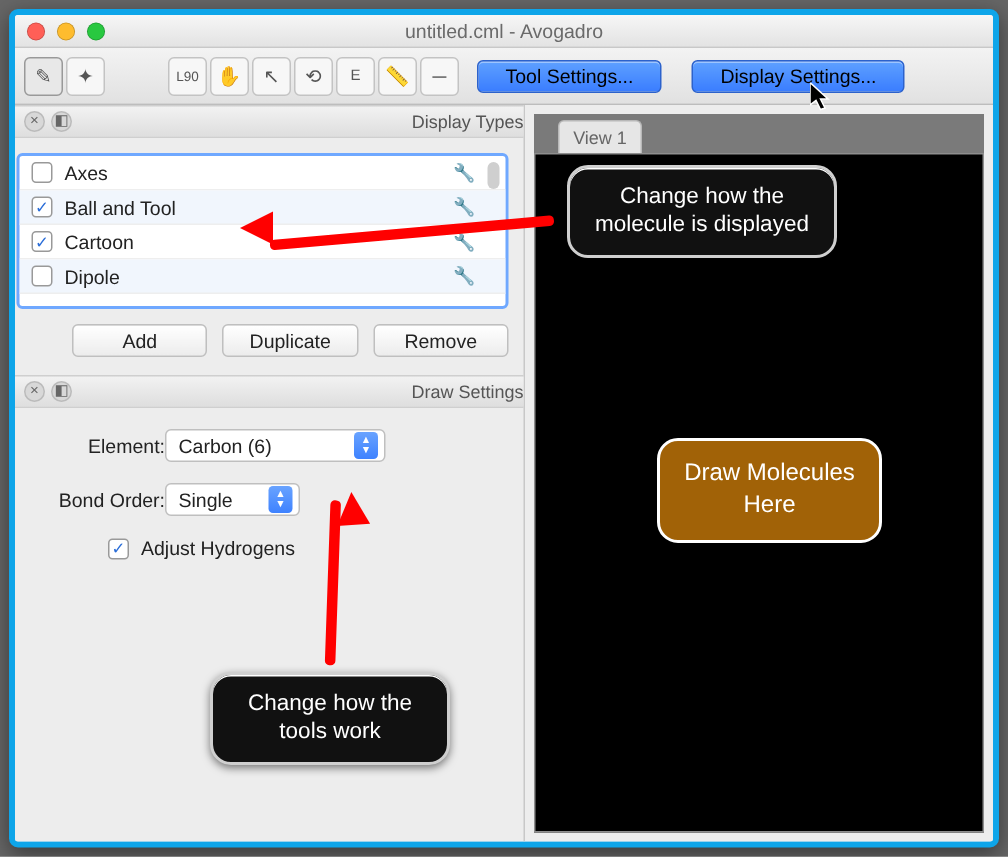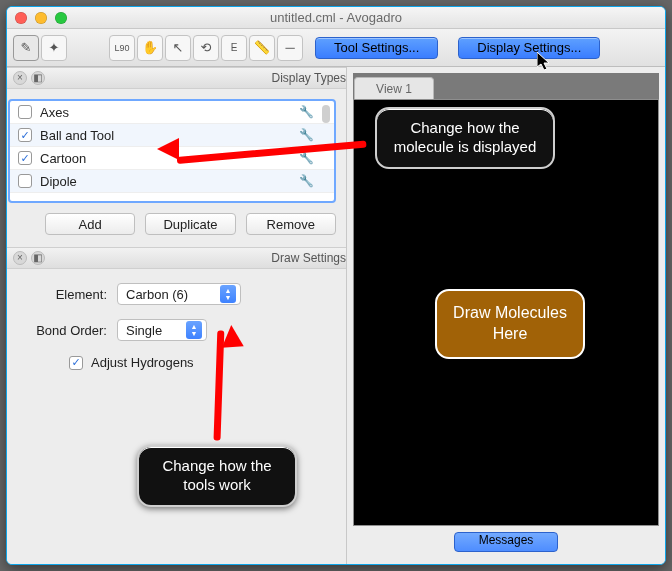--- a/index.html
+++ b/index.html
@@ -1,20 +1,20 @@
 <!DOCTYPE html>
 <html><head>
 <meta charset="utf-8">
 <style>
   * { box-sizing: border-box; font-family: -apple-system, "Helvetica Neue", Arial, sans-serif; }
   body { margin: 0; background: #444; }
   .stage { width: 672px; height: 571px; background: #666; padding: 6px; position: relative; }
   .window {
     width: 660px; height: 559px; background: #efefef;
-    border: 1px solid #0ea5e9; border-radius: 6px; overflow: hidden;
+    border: 4px solid #0ea5e9; border-radius: 6px; overflow: hidden;
     box-shadow: 0 4px 14px rgba(0,0,0,.45); position: relative;
   }
   .titlebar {
     height: 22px; background: linear-gradient(#f6f6f6,#e3e3e3);
     border-bottom: 1px solid #c8c8c8; display: flex; align-items: center;
     font-size: 13px; color: #555; position: relative;
   }
   .tl-dots { display: flex; gap: 8px; margin-left: 8px; }
   .dot { width: 12px; height: 12px; border-radius: 50%; box-shadow: inset 0 0 0 .5px rgba(0,0,0,.25);}
   .dot.r{background:#ff5f57}.dot.y{background:#febc2e}.dot.g{background:#28c840}
@@ -61,38 +61,38 @@
   .chk.on::after{content:"✓";}
   .wrench{position:absolute;right:20px;top:4px;color:#777;font-size:12px;}
   .scroll-nub{position:absolute;right:4px;top:4px;width:8px;height:18px;background:#cfcfcf;border-radius:4px;}
   .btn-row{display:flex; gap:10px; padding:4px 10px 12px 10px;margin-left:28px;}
   .mac-btn{
     flex:1; height:22px; border:1px solid #bfbfbf; border-radius:4px;
     background:linear-gradient(#ffffff,#ececec); font-size:13px; color:#222;
     display:flex;align-items:center;justify-content:center;
   }
   .draw-settings{padding:14px 14px 0 14px;}
-  .field-row{display:flex;align-items:center;gap:10px;font-size:13px;color:#222;margin-bottom:14px;}
+  .field-row{display:flex;align-items:center;font-size:13px;color:#222;margin-bottom:14px;}
   .field-row label{width:86px;text-align:right;}
   .select{
     height:22px; border:1px solid #bfbfbf; border-radius:4px;
     background:#fff; display:flex;align-items:center; padding:0 4px 0 8px;
     font-size:13px; color:#222; position:relative;
   }
   .select .arrows{
     width:16px;height:18px;background:linear-gradient(#69a3ff,#3e82ff);
     border-radius:3px;margin-left:6px;display:flex;flex-direction:column;
     align-items:center;justify-content:center;color:#fff;font-size:7px;line-height:7px;
   }
   .chk-line{display:flex;align-items:center;gap:8px;font-size:13px;color:#222;padding-left:48px;}
   .viewer{flex:1;display:flex;flex-direction:column;background:#ededed;padding:6px;gap:0;}
   .vtab{
-    height:22px;width:80px;background:#e6e6e6;border:1px solid #b8b8b8;border-bottom:none;
+    height:22px;width:56px;background:#e6e6e6;border:1px solid #b8b8b8;border-bottom:none;
     border-radius:4px 4px 0 0;font-size:12px;color:#666;display:flex;align-items:center;justify-content:center;
-    margin-left:1px;
+    margin-left:16px;
   }
   .vtabstrip{height:26px;background:#7a7a7a;display:flex;align-items:flex-end;padding-left:0;}
   .canvas{
     flex:1;background:#000;border:1px solid #8e8e8e;position:relative;
   }
   .msg-btn{
     align-self:center;margin:6px auto;
     height:20px;padding:0 24px;border-radius:4px;
     background:linear-gradient(#73aaff,#4e8dff);border:1px solid #2c62cc;
     font-size:12px;color:#000;
@@ -193,21 +193,21 @@
           <div class="hicons">
             <div class="hicon">×</div>
             <div class="hicon">◧</div>
           </div>
           <div class="label">Draw Settings</div>
         </div>
 
         <div class="draw-settings">
           <div class="field-row">
             <label>Element:</label>
-            <div class="select" style="width:124px;text-align:right;">
+            <div class="select" style="width:147px;text-align:right;">
               <span>Carbon (6)</span>
               <span style="flex:1"></span>
               <span class="arrows">▲<br>▼</span>
             </div>
           </div>
           <div class="field-row">
             <label>Bond Order:</label>
             <div class="select" style="width:90px;">
               <span>Single</span>
               <span style="flex:1"></span>
@@ -219,21 +219,20 @@
             <span>Adjust Hydrogens</span>
           </div>
         </div>
       </div>
 
       <div class="viewer">
         <div class="vtabstrip">
           <div class="vtab">View 1</div>
         </div>
         <div class="canvas"></div>
-        <div class="msg-btn">Messages</div>
       </div>
     </div>
 
     <div class="callout" style="left:368px; top:100px; width:180px;">Change how the molecule is displayed</div>
     <div class="arrowline" style="left:170px; top:150px; width:190px; transform:rotate(-5deg);"></div>
     <div class="arrowhead" style="left:150px; top:131px;"></div>
 
     <div class="callout red" style="left:428px; top:282px; width:150px;">Draw Molecules Here</div>
 
     <div class="callout" style="left:130px; top:438px; width:160px;">Change how the tools work</div>

